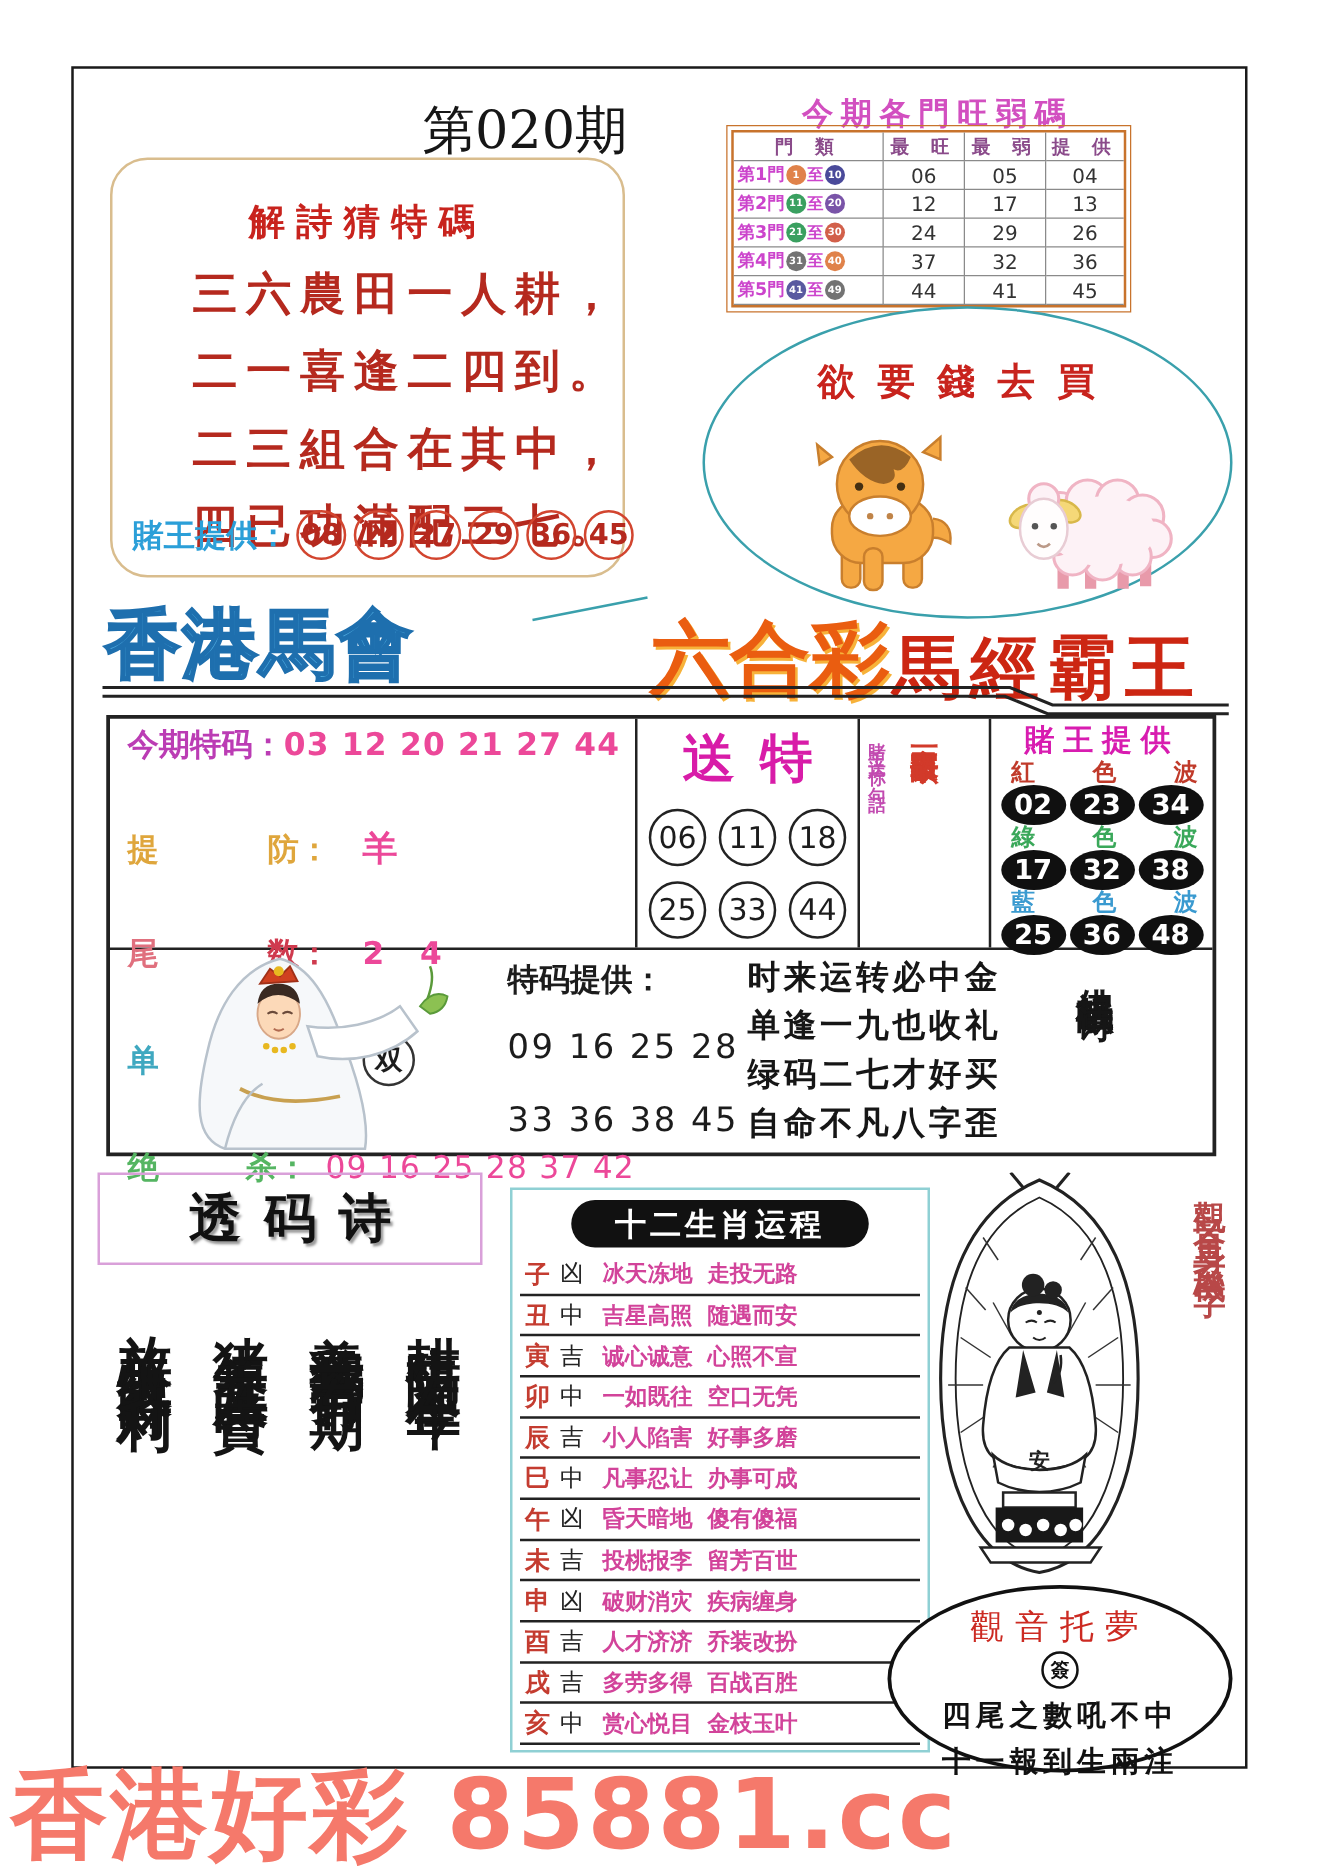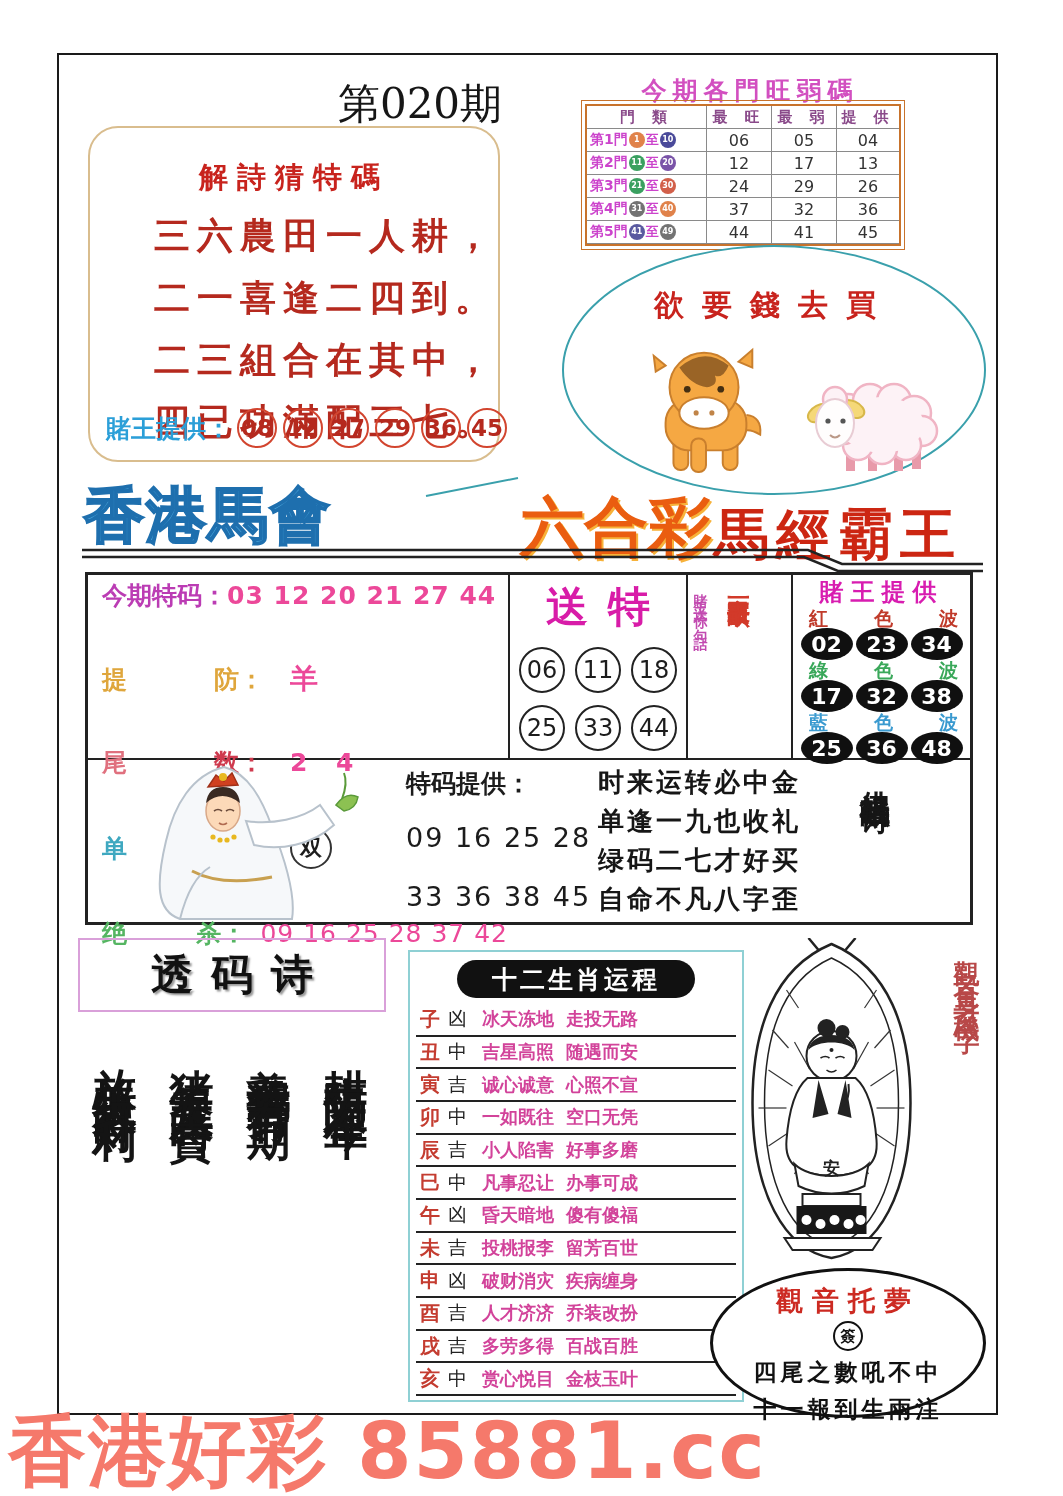--- a/index.html
+++ b/index.html
@@ -97,21 +97,21 @@
   .zx-header { margin:8px auto 0; width:238px; height:38px; background:#111; border-radius:19px; color:#fff; font-size:25px; font-weight:bold; letter-spacing:3px; display:flex; align-items:center; justify-content:center; white-space:nowrap; }
   .zx-rows { position:absolute; left:6px; right:6px; top:52px; bottom:4px; display:flex; flex-direction:column; }
   .zx-row { flex:1; display:flex; align-items:center; border-bottom:2px solid #222; padding:0 4px; white-space:nowrap; }
   .zx-z { color:#c43c30; width:28px; font-size:20px; font-weight:bold; font-family:"DejaVu Serif",serif; }
   .zx-l { color:#222; width:34px; font-size:19px; }
   .zx-p { color:#d2439a; font-size:18px; font-weight:bold; margin-right:12px; }
 
   
   .buddha-wrap { position:absolute; left:712px; top:938px; width:240px; height:330px; }
   .dream-oval { position:absolute; left:710px; top:1268px; width:276px; height:150px; border:3px solid #111; border-radius:50%; background:#fff; text-align:center; }
-  .dream-title { margin-top:12px; color:#cc2a22; font-size:27px; font-weight:bold; letter-spacing:9px; font-family:"DejaVu Serif",serif; white-space:nowrap; }
+  .dream-title { margin-top:12px; color:#cc2a22; font-size:27px; font-weight:normal; letter-spacing:9px; font-family:"DejaVu Serif",serif; white-space:nowrap; }
   .seal-circle { width:30px; height:30px; border:2px solid #111; border-radius:50%; margin:2px auto; display:flex; align-items:center; justify-content:center; font-size:15px; color:#111; font-weight:bold; }
   .dream-line { color:#111; font-size:23px; font-weight:bold; letter-spacing:4px; margin-top:6px; font-family:"DejaVu Serif",serif; white-space:nowrap; }
   .side-text { position:absolute; left:950px; top:940px; height:270px; writing-mode:vertical-rl; color:#b84848; font-size:26px; font-weight:bold; letter-spacing:11px; font-family:"DejaVu Serif",serif; }
 
   .footer { position:absolute; left:8px; top:1400px; font-size:78px; font-weight:bold; color:#f5796b; letter-spacing:2px; white-space:nowrap; }
 </style>
 </head>
 <body>
 
 <div class="page">

